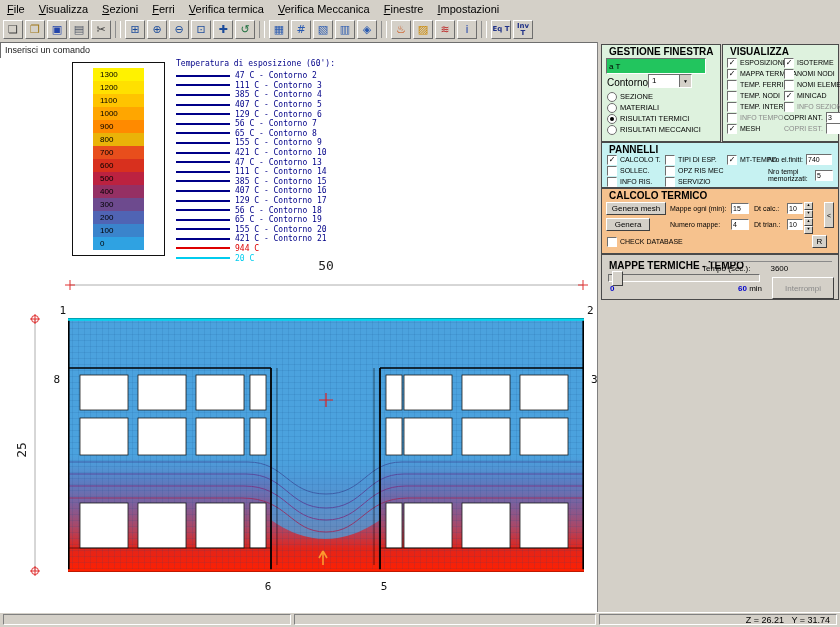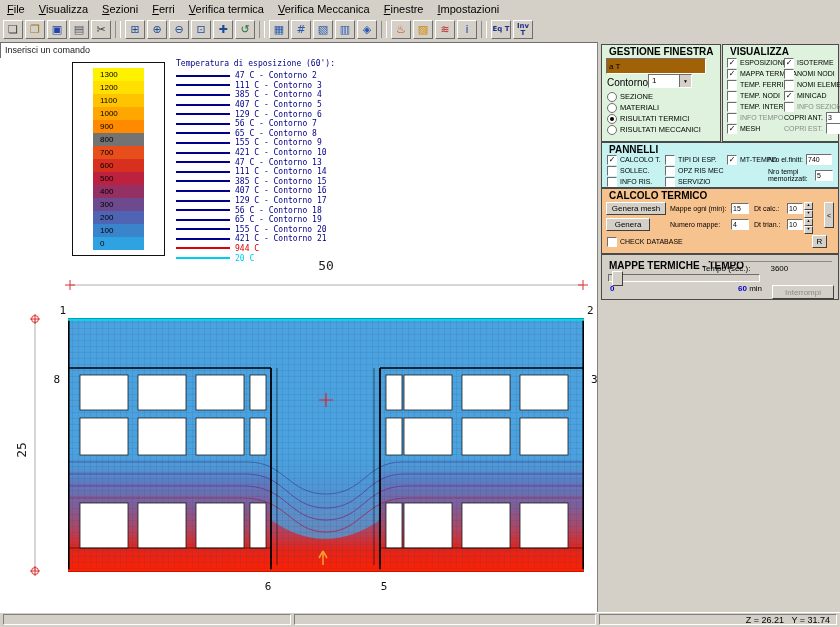--- a/index.html
+++ b/index.html
@@ -34,21 +34,21 @@
   #grp-calcolo{left:3px;top:146px;width:236px;height:64px;background:#f6c28e}
   #grp-mappe{left:3px;top:212px;width:236px;height:44px;background:#d4d0c8}
   .grp-title{font-size:10px;font-weight:bold;padding:1px 7px;white-space:nowrap}
   .lbl{font-size:7px;white-space:nowrap}
   .chk-row,.radio-row{display:flex;align-items:center;height:11px;padding-left:3px}
   .chk{width:8px;height:8px;background:#fff;border:1px solid;border-color:#6e6e6e #fff #fff #6e6e6e;font-size:8px;line-height:7px;text-align:center;color:#000;margin-right:3px;flex:none}
   .chk-row.dis .lbl{color:#8a8a8a}
   .radio{width:8px;height:8px;border-radius:50%;background:#fff;border:1px solid #6e6e6e;margin-right:3px;position:relative;flex:none}
   .radio.on::after{content:"";position:absolute;left:2px;top:2px;width:4px;height:4px;border-radius:50%;background:#000}
   .mini-input{display:inline-block;min-width:12px;height:9px;background:#fff;border:1px solid;border-color:#6e6e6e #fff #fff #6e6e6e;font-size:7px;line-height:9px;padding:0 1px;margin-left:3px}
-  .w-input{background:#a16207;border:1px solid;border-color:#6e6e6e #fff #fff #6e6e6e;font-size:8px;padding:0 2px;font-family:inherit;height:16px}
+  .w-input{background:#22c55e;border:1px solid;border-color:#6e6e6e #fff #fff #6e6e6e;font-size:8px;padding:0 2px;font-family:inherit;height:16px}
   .btn3d{position:absolute;background:#d4d0c8;border:1px solid;border-color:#fff #404040 #404040 #fff;font-size:8px;font-family:inherit;padding:0;text-align:center;line-height:11px}
   .btn3d.dis{color:#8a8a8a}
   .combo{position:absolute;display:flex;background:#fff;border:1px solid;border-color:#6e6e6e #fff #fff #6e6e6e;height:12px}
   .combo-val{flex:1;font-size:8px;line-height:12px;padding-left:3px}
   .combo-btn{width:11px;background:#d4d0c8;border-left:1px solid #6e6e6e;font-size:5px;line-height:12px;text-align:center}
   .spin{position:absolute;width:9px;height:13px}
   .spin div{height:6px;background:#d4d0c8;border:1px solid;border-color:#fff #404040 #404040 #fff;font-size:4px;line-height:4px;text-align:center}
   .slider-track{position:absolute;left:6px;top:19px;width:150px;height:6px;background:#d4d0c8;border:1px solid;border-color:#6e6e6e #fff #fff #6e6e6e}
   .slider-thumb{position:absolute;left:3px;top:-4px;width:9px;height:13px;background:#d4d0c8;border:1px solid;border-color:#fff #404040 #404040 #fff}
   .blue{color:#0000cc;font-weight:bold}
@@ -196,21 +196,21 @@
       <path d="M319,342H333 M326,335V349" stroke="#e02020" stroke-width="1.2"></path>
       <path d="M323,507V493 M323,493l-4,7 M323,493l4,7" stroke="#ffa030" stroke-width="1.6" fill="none" opacity="0.95"></path>
     </svg>
 
     <div class="scale-panel">
         <div class="scale-row" style="background: rgb(255, 242, 0);">1300</div>
         <div class="scale-row" style="background: rgb(255, 224, 0);">1200</div>
         <div class="scale-row" style="background: rgb(255, 196, 0);">1100</div>
         <div class="scale-row" style="background: rgb(255, 166, 0);">1000</div>
         <div class="scale-row" style="background: rgb(255, 138, 0);">900</div>
-        <div class="scale-row" style="background: #737373;">800</div>
+        <div class="scale-row" style="background: #eab308;">800</div>
         <div class="scale-row" style="background: rgb(232, 78, 28);">700</div>
         <div class="scale-row" style="background: rgb(216, 48, 30);">600</div>
         <div class="scale-row" style="background: rgb(188, 34, 64);">500</div>
         <div class="scale-row" style="background: rgb(149, 48, 100);">400</div>
         <div class="scale-row" style="background: rgb(109, 74, 142);">300</div>
         <div class="scale-row" style="background: rgb(80, 100, 180);">200</div>
         <div class="scale-row" style="background: rgb(58, 132, 204);">100</div>
         <div class="scale-row" style="background: rgb(47, 162, 226);">0</div>
       </div>
 
@@ -476,21 +476,21 @@
       <div class="hline"></div>
       <div style="position:absolute;left:100px;top:9px;display:flex;gap:20px">
         <span class="lbl" style="font-size:8px">Tempo (sec.):</span>
         <span class="lbl" style="font-size:8px">3600</span>
       </div>
       <div class="slider-track">
         <div class="slider-thumb"></div>
       </div>
       <span class="lbl blue" style="position:absolute;left:8px;top:29px;font-size:8px">0</span>
       <span style="position:absolute;left:136px;top:29px;font-size:8px"><span class="blue">60</span><span> min</span></span>
-      <button class="btn3d dis" style="left:170px;top:30px;width:62px;height:14px">Interrompi</button>
+      <button class="btn3d dis" style="left:170px;top:22px;width:62px;height:22px">Interrompi</button>
     </div>
   </div>
 
   <div class="status">
     <div class="status-cell" style="width:288px"></div>
     <div class="status-cell" style="width:302px"></div>
     <div class="status-cell" style="flex:1;text-align:right">Z = 26.21   Y = 31.74</div>
   </div>
 
 </div>

